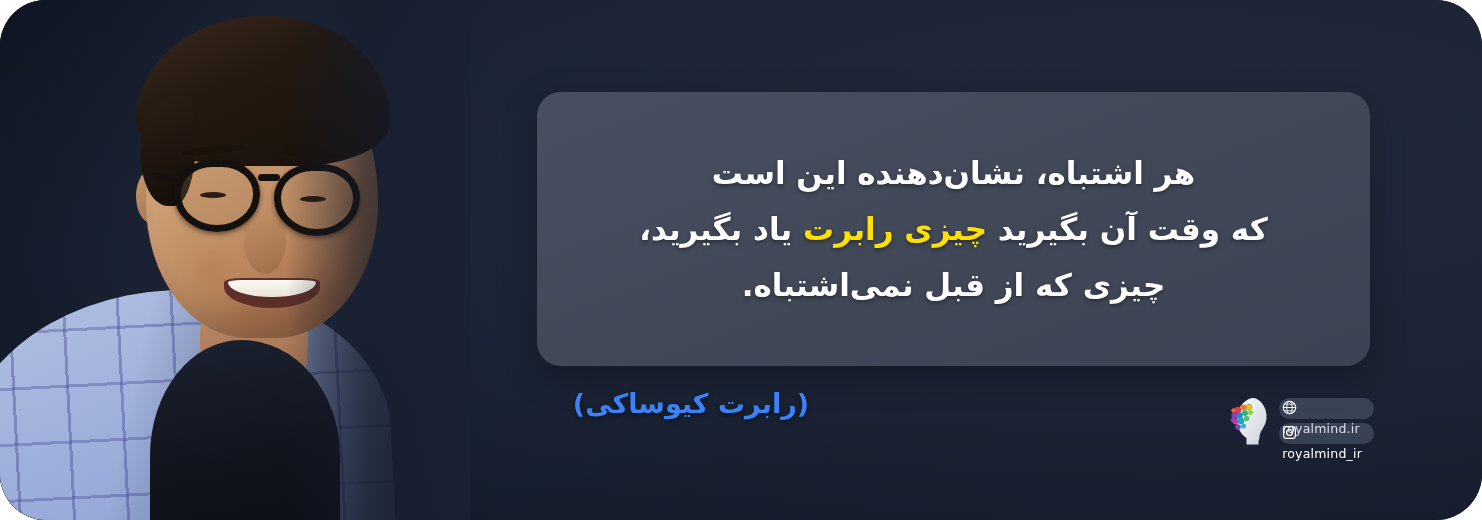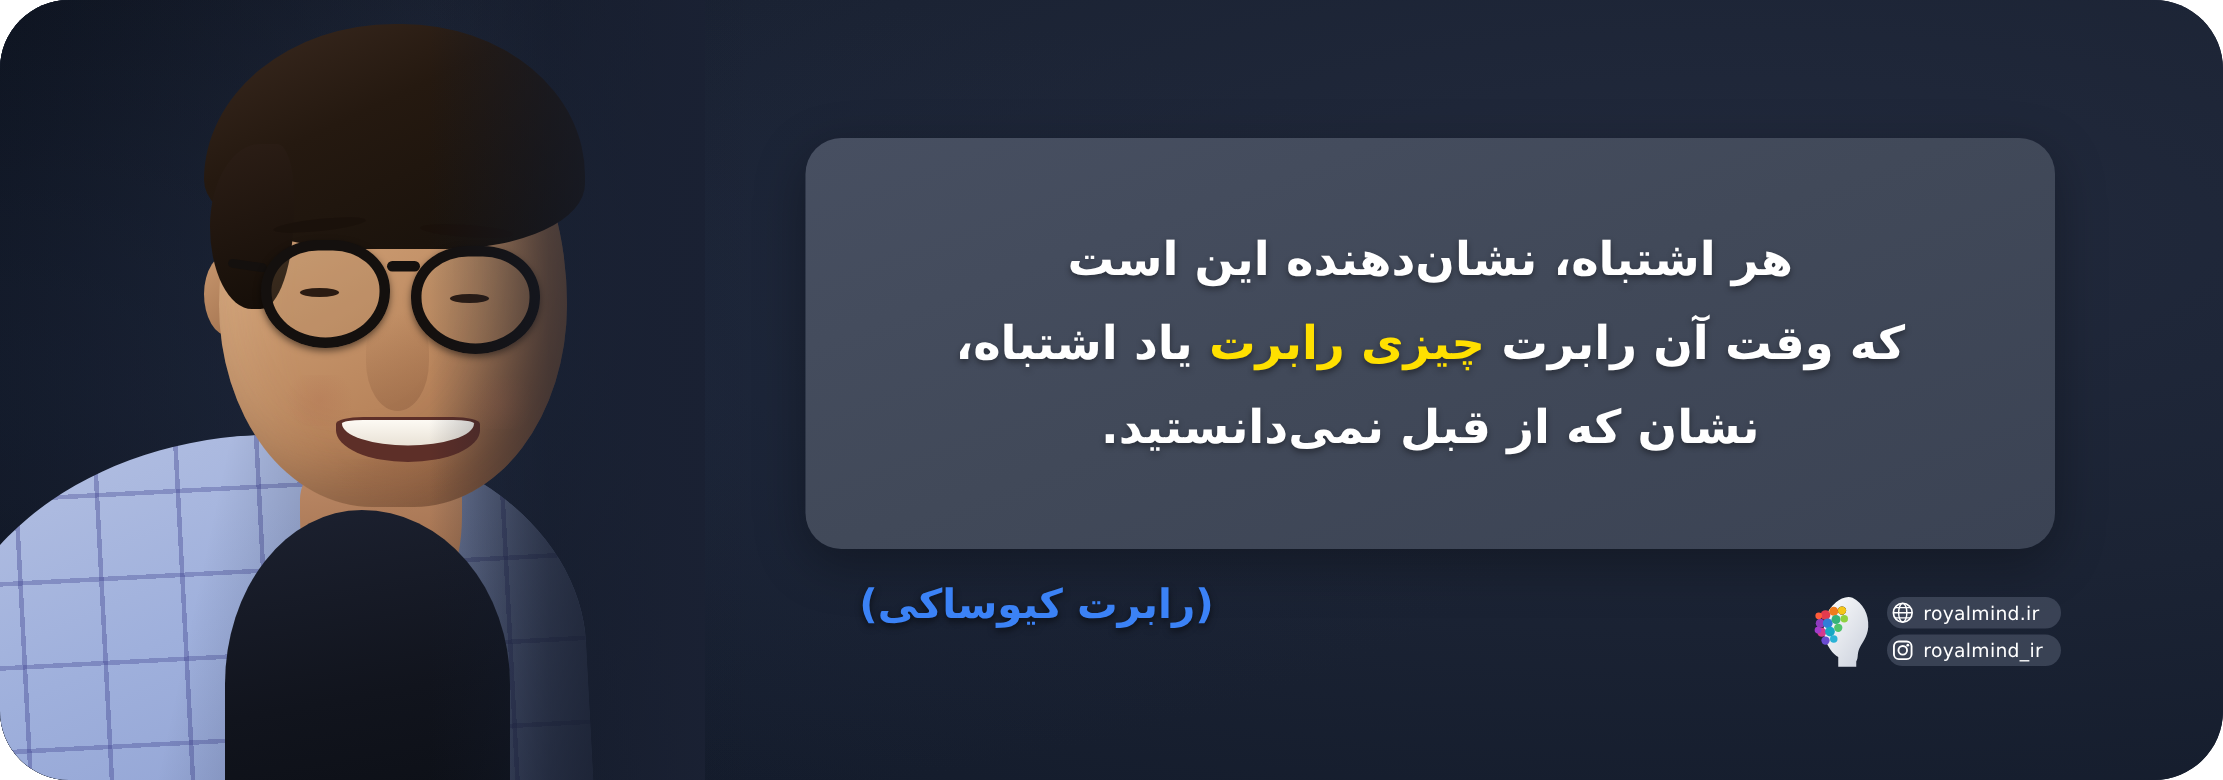--- a/index.html
+++ b/index.html
@@ -290,26 +290,26 @@
     width: 38px; height: 50px;
     flex: 0 0 auto;
   }
   .handles {
     display: flex;
     flex-direction: column;
     gap: 4px;
   }
   .handle {
     display: flex;
-    align-items: center;
     gap: 6px;
     background: rgba(132,142,164,0.30);
     border-radius: 11px;
     padding: 2px 12px 2px 3px;
     height: 21px;
+    flex-direction: column;
   }
   .handle-icon {
     width: 15px; height: 15px;
     flex: 0 0 auto;
     display: block;
   }
   .handle-text {
     color: #ffffff;
     font-size: 12.5px;
     font-weight: 500;
@@ -358,24 +358,24 @@
     <div class="portrait-fade"></div>
   </div>
 
   <div class="bg-vignette"></div>
 
   <div class="quote-card">
     <div class="quote-line">
       <span>هر اشتباه، نشان‌دهنده این است</span>
     </div>
     <div class="quote-line">
-      <span>که وقت آن رابرت </span><span class="hl">چیزی رابرت</span><span> یاد اشتباه،</span>
+      <span>که وقت آن بگیرید </span><span class="hl">چیزی رابرت</span><span> یاد بگیرید،</span>
     </div>
     <div class="quote-line">
-      <span>نشان که از قبل نمی‌دانستید.</span>
+      <span>چیزی که از قبل نمی‌اشتباه.</span>
     </div>
   </div>
 
   <div class="attribution">(رابرت کیوساکی)</div>
 
   <div class="brand">
 
     <svg class="brand-logo" viewBox="0 0 76 100">
       <defs>
         <linearGradient id="headg" x1="0" y1="0" x2="1" y2="1">

